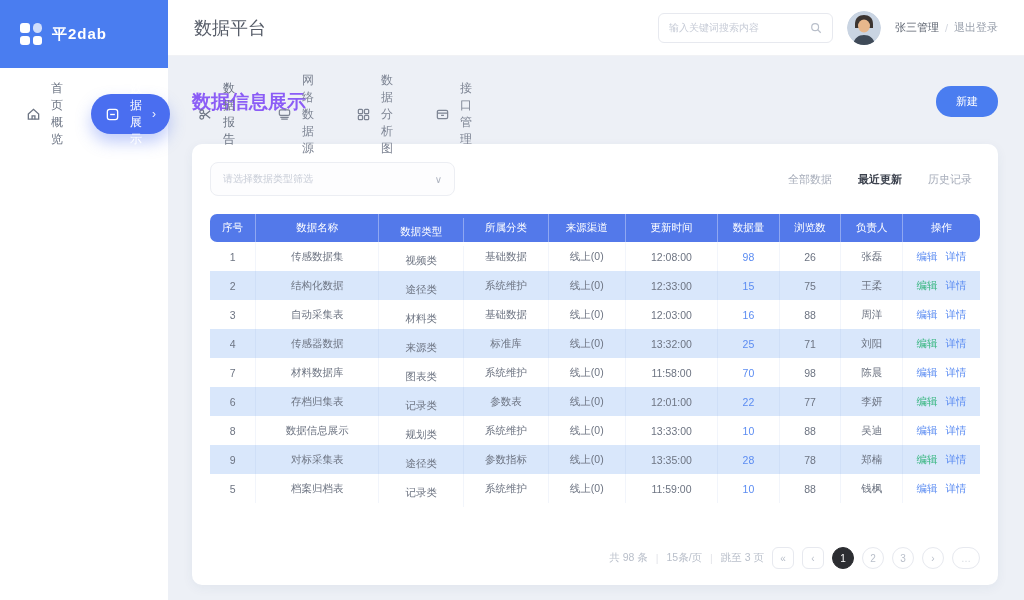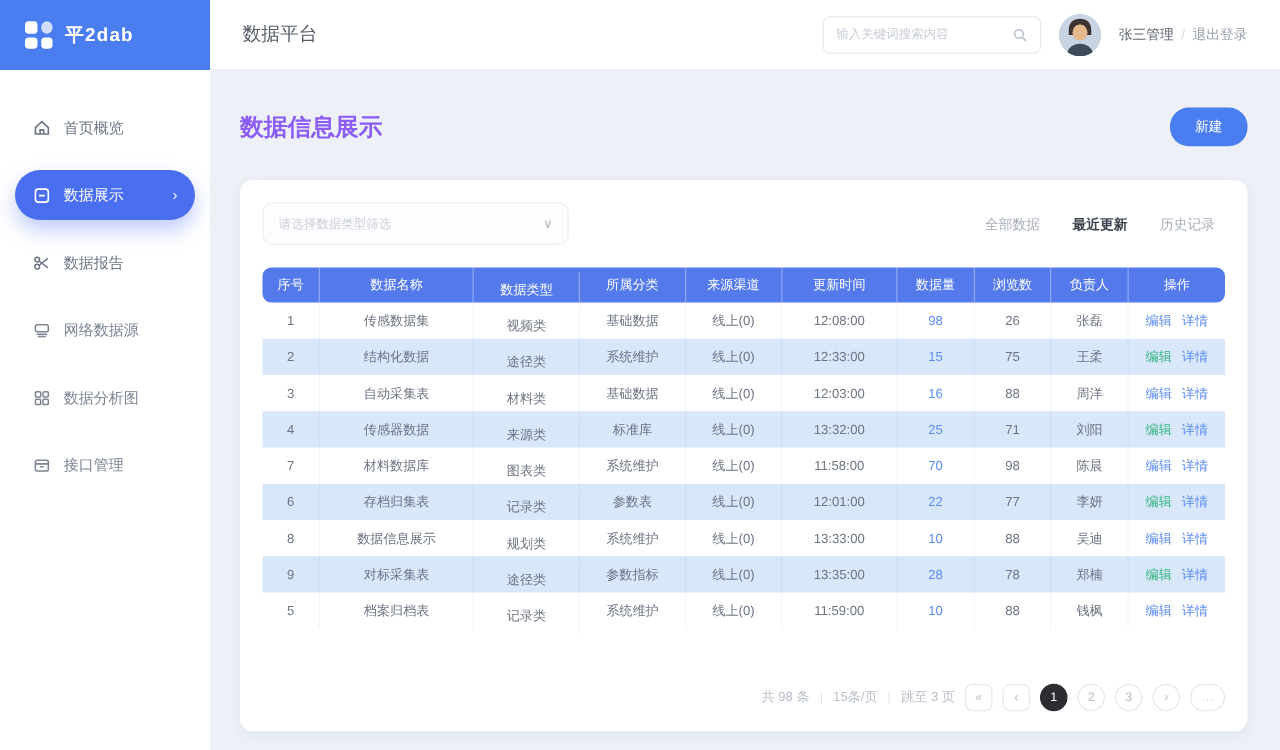--- a/index.html
+++ b/index.html
@@ -3,36 +3,36 @@
 <meta charset="utf-8">
 <style>
   * { margin:0; padding:0; box-sizing:border-box; }
   html,body { width:1024px; height:600px; overflow:hidden; }
   body {
     font-family:"Liberation Sans","DejaVu Sans",sans-serif;
     background:#edf0f6; position:relative; color:#3a3f4a;
   }
   
   .sidebar { position:absolute; left:0; top:0; width:168px; height:600px; background:#ffffff; z-index:2; }
-  .logo { height:56px; background:#4a7df0; display:flex; align-items:center; gap:10px; padding-left:20px; }
+  .logo { height:68px; background:#4a7df0; display:flex; align-items:center; gap:10px; padding-left:20px; }
   .logo-grid { width:22px; height:22px; display:grid; grid-template-columns:1fr 1fr; grid-template-rows:1fr 1fr; gap:3px; }
   .logo-grid i { background:#fff; border-radius:3px; display:block; }
   .logo-grid i:nth-child(2){ opacity:.75; border-radius:50%; }
   .logo-text { color:#fff; font-size:15px; font-weight:bold; letter-spacing:1px; }
-  .nav { padding:26px 12px 0; display:flex; flex-direction:column; gap:14px; }
+  .nav { padding:26px 12px 0; display:flex; flex-direction:row; gap:14px; }
   .nav-item { display:flex; align-items:center; gap:10px; height:40px; padding:0 14px; border-radius:20px;
               color:#6d7584; font-size:12px; cursor:pointer; }
   .nav-item svg { flex:0 0 auto; }
   .nav-item.active { background:#4a6ef0; color:#fff; box-shadow:0 8px 16px rgba(74,110,240,.35); }
   .nav-arrow { margin-left:auto; font-size:12px; opacity:.9; }
   .nav-item:nth-child(n+4){ color:#7d8493; }
   
   .topbar { position:absolute; left:168px; right:0; top:0; height:56px; background:#fff;
             display:flex; align-items:center; padding:0 26px; border-bottom:1px solid #f1f2f5; z-index:1; }
-  .breadcrumb { font-size:15px; color:#565c68; }
+  .breadcrumb { font-size:18px; color:#565c68; }
   .topbar-right { margin-left:auto; display:flex; align-items:center; gap:14px; }
   .hsearch { width:175px; height:30px; border:1px solid #e7e9ef; border-radius:6px;
              display:flex; align-items:center; padding:0 10px; gap:6px; }
   .hsearch input { flex:1; border:none; outline:none; font-size:10px; color:#8a909c; min-width:0;
                    font-family:inherit; }
   .hsearch input::placeholder { color:#c7ccd7; }
   .avatar { width:34px; height:34px; border-radius:50%; overflow:hidden; flex:0 0 auto; cursor:pointer; }
   .user-line { font-size:11px; color:#5d6470; white-space:nowrap; display:flex; gap:6px; align-items:center; }
   .user-line .sep { color:#d4d8e0; }
   .user-line .logout { color:#9aa1ad; cursor:pointer; }

